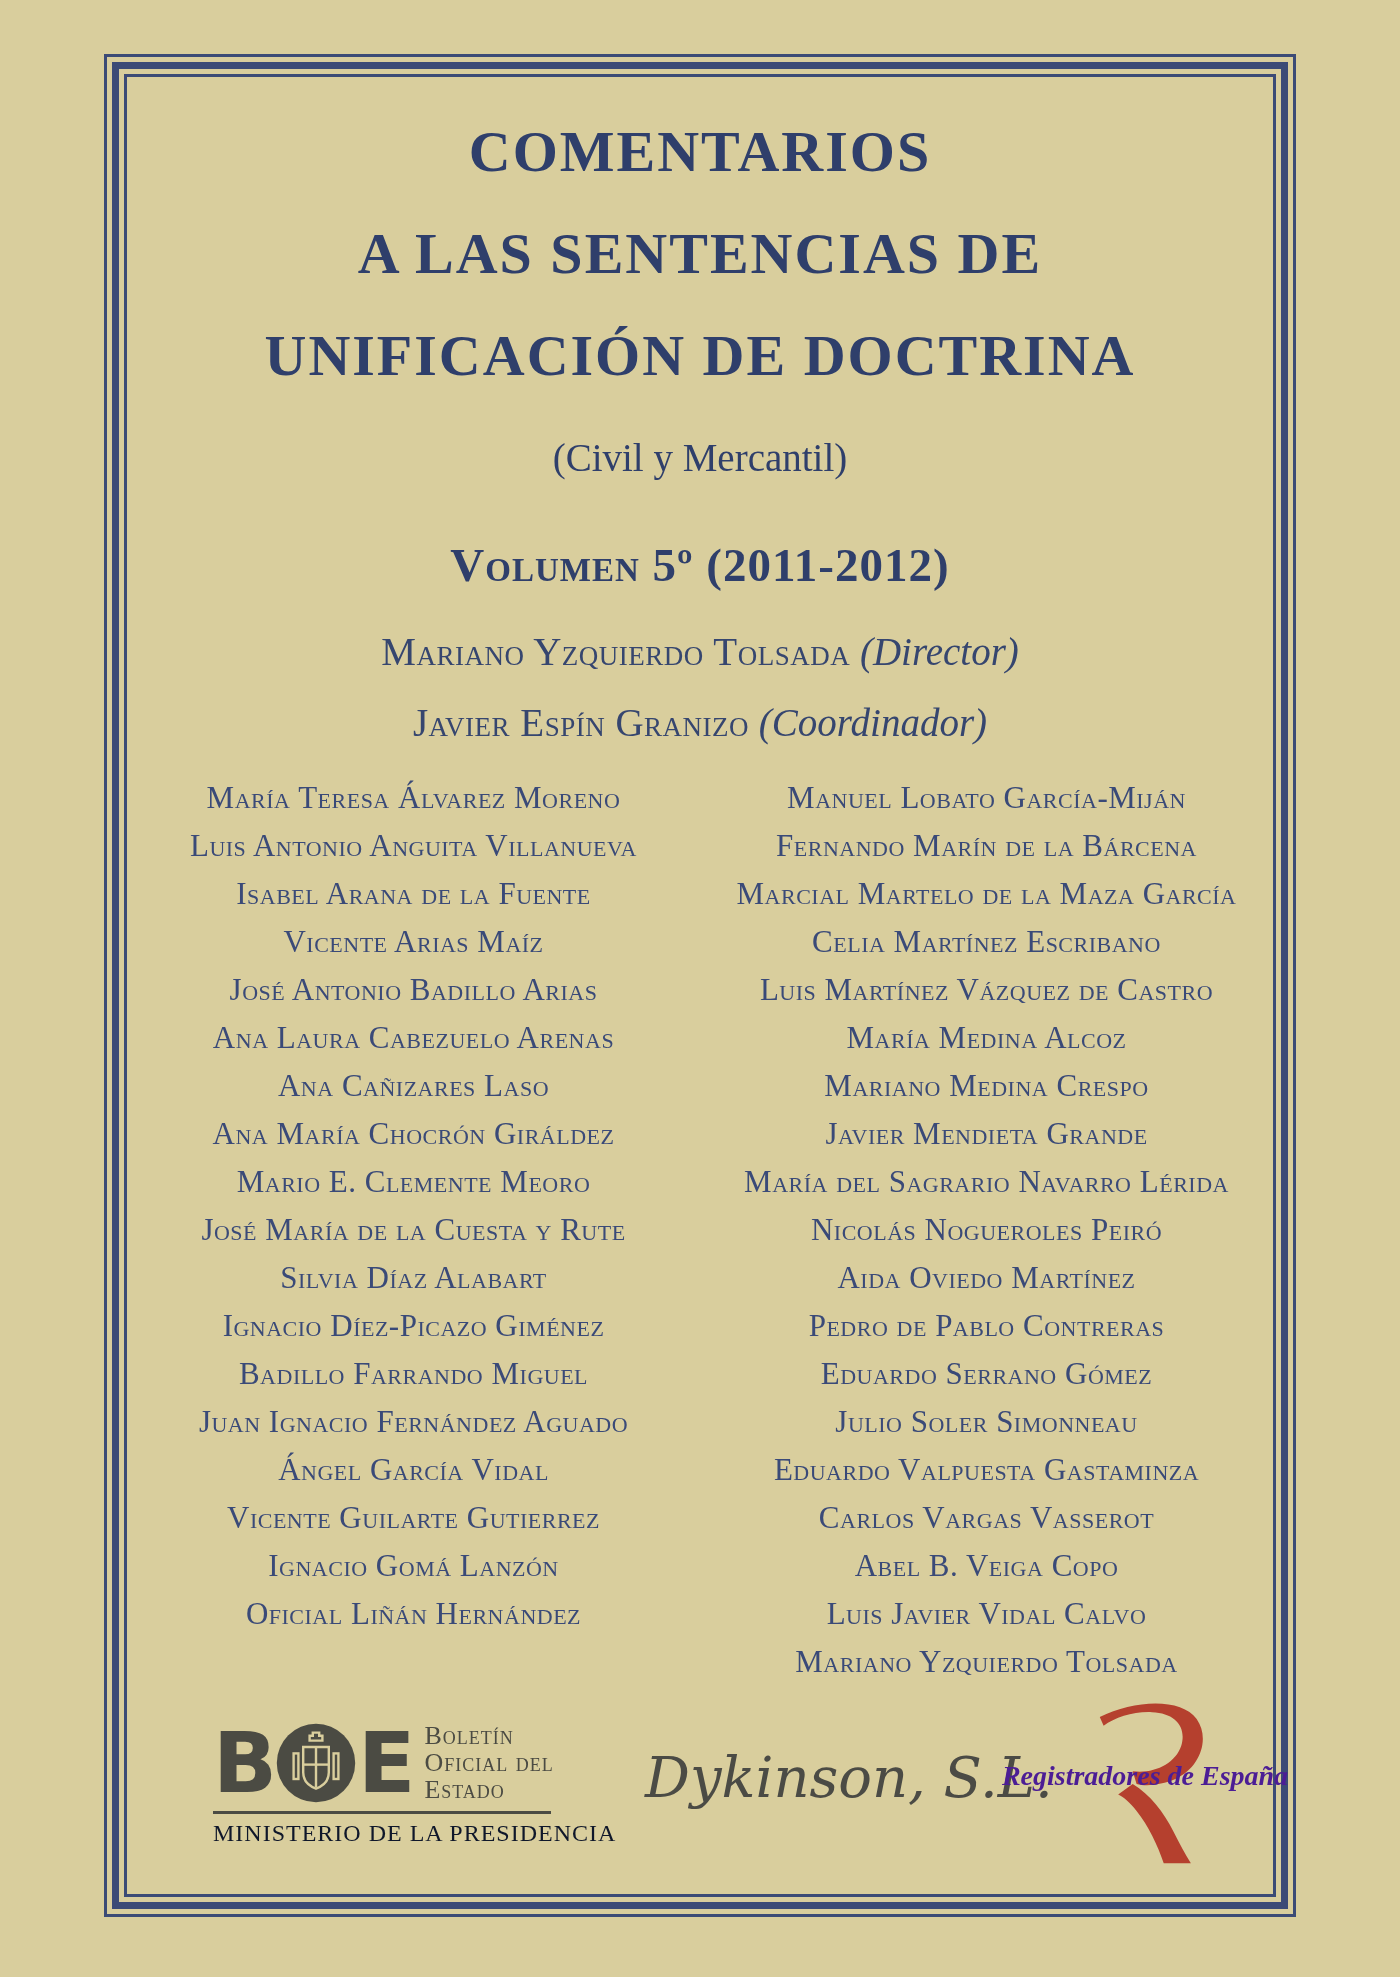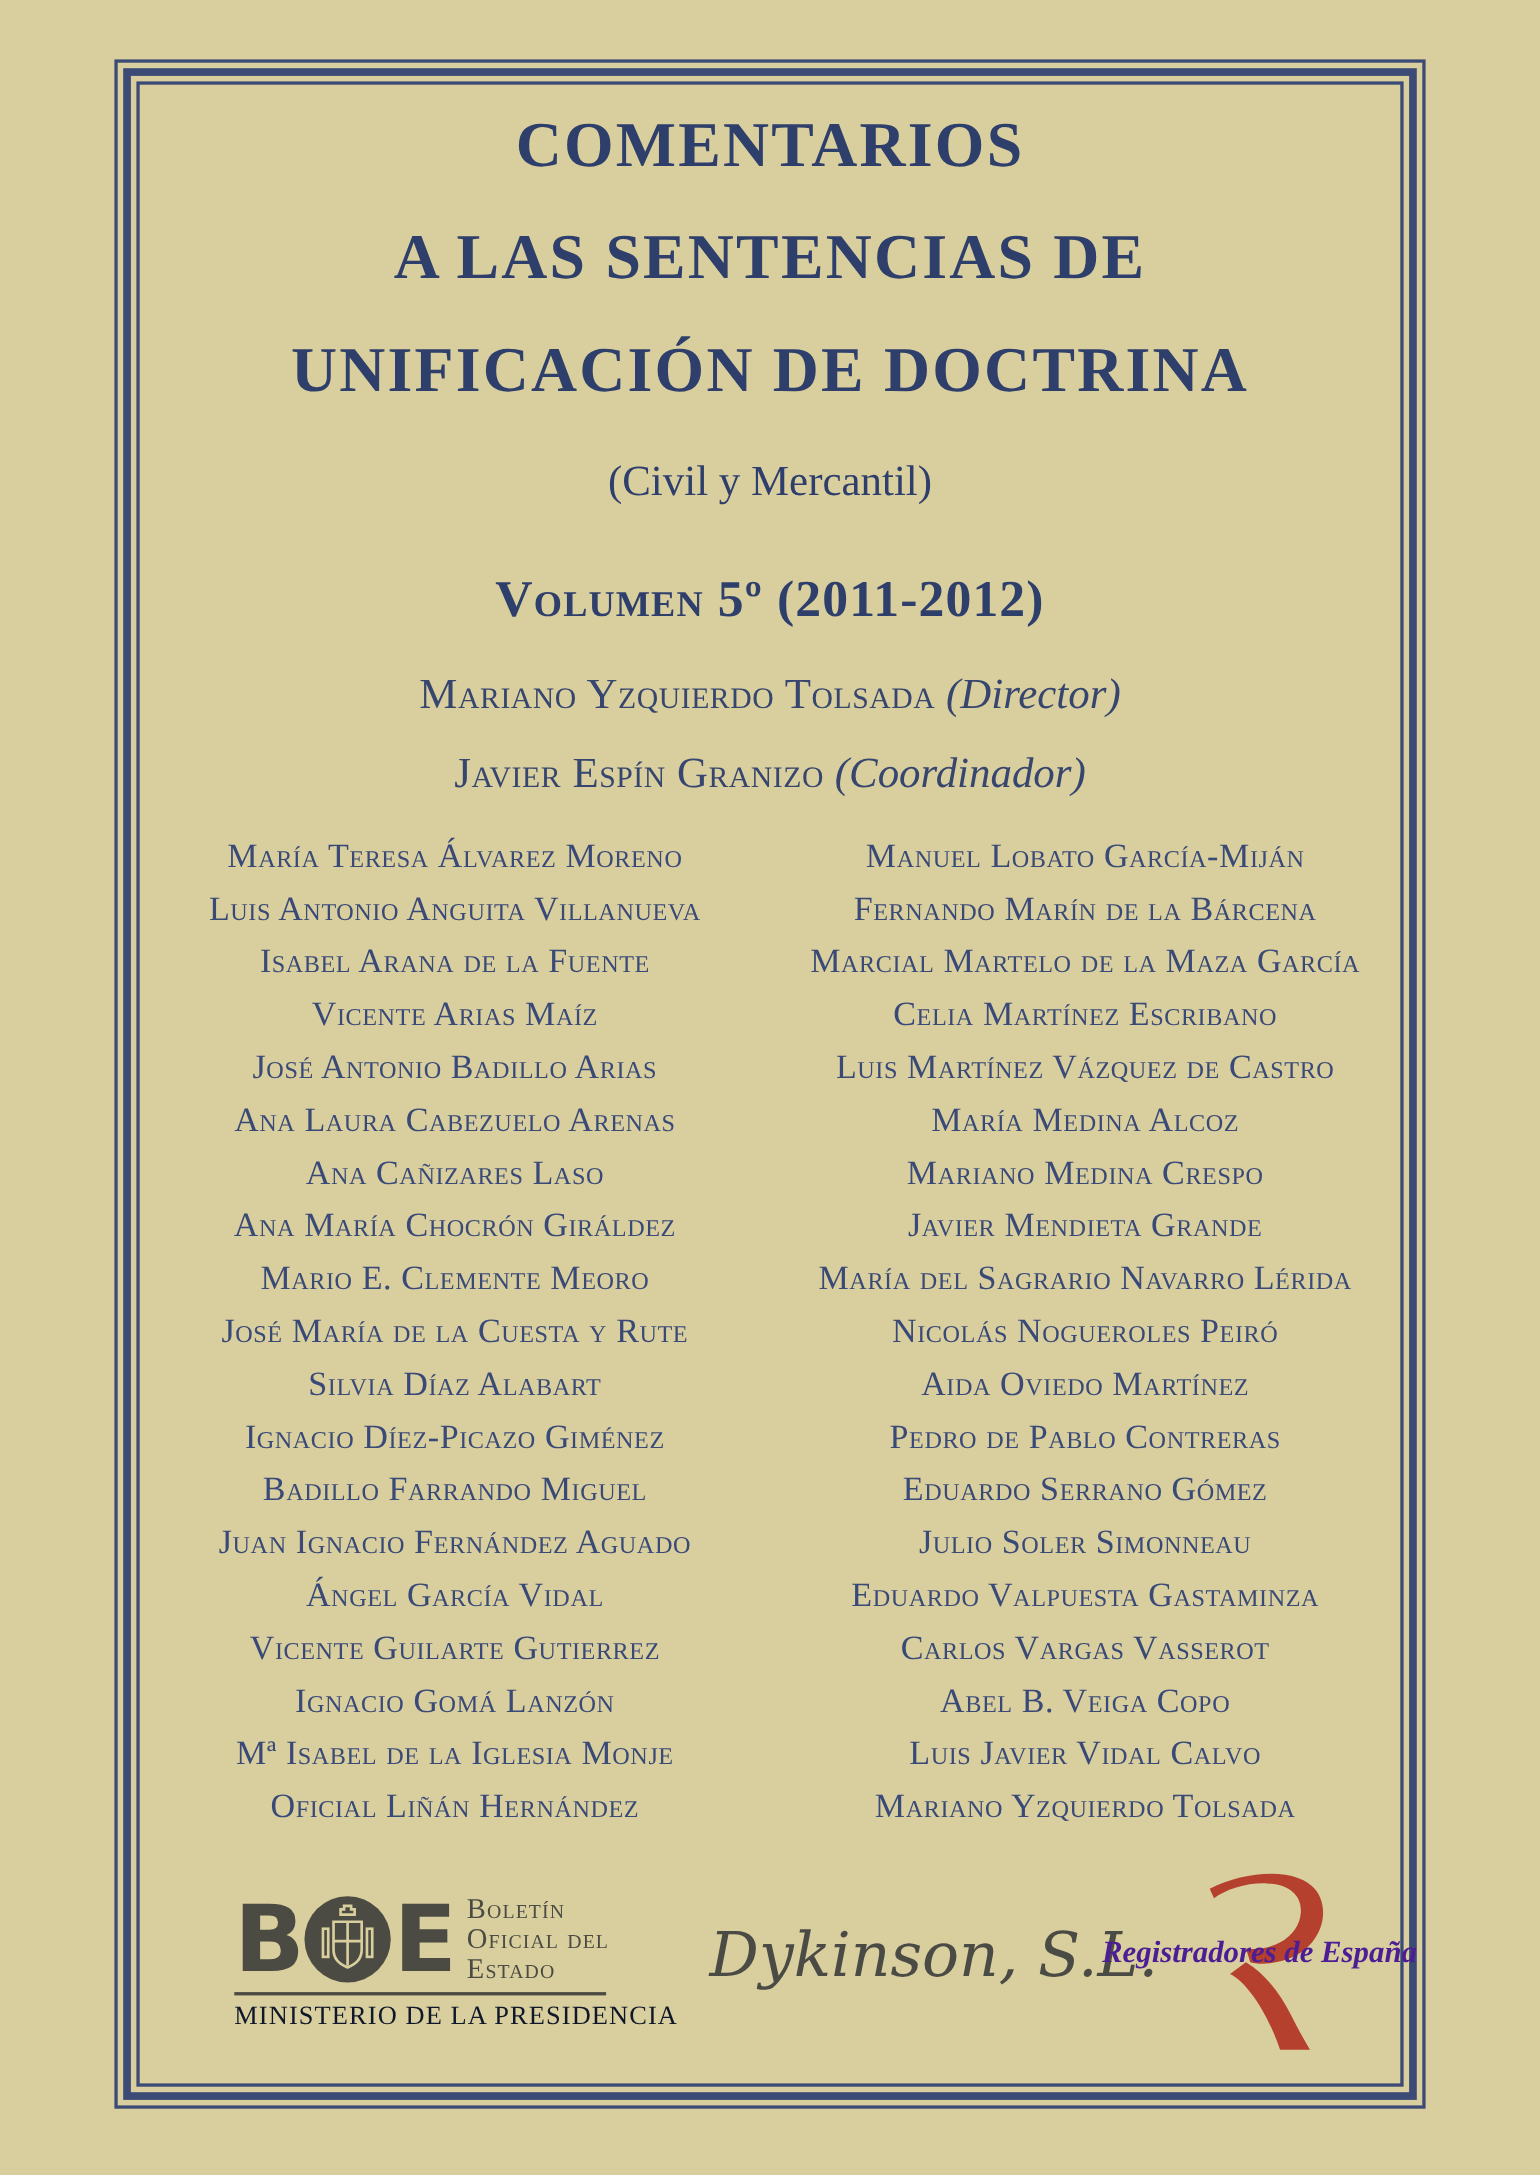--- a/index.html
+++ b/index.html
@@ -16,21 +16,21 @@
   .frame3{left:124px;top:74px;right:124px;bottom:80px;border:3px solid #3c4b76;}
 
   .content{
     position:absolute;left:127px;right:127px;top:77px;bottom:83px;
     text-align:center;color:#2f3f6b;
   }
   .title-line{
     font-size:58px;font-weight:bold;line-height:102px;letter-spacing:2px;
     color:#2f3f6b;
   }
-  .title-block{padding-top:4px;text-align:center;}
+  .title-block{padding-top:24px;text-align:center;}
   .subtitle{
     font-size:39px;font-weight:normal;line-height:70px;margin-top:16px;color:#2f3f6b;
   }
   .volume{
     font-size:47px;font-weight:bold;line-height:60px;margin-top:42px;
     font-variant:small-caps;color:#2f3f6b;letter-spacing:1px;
   }
   .credit-line{font-size:39px;line-height:54px;color:#36466f;}
   .credit-director{margin-top:30px;}
   .credit-coordinator{margin-top:17px;}
@@ -118,21 +118,20 @@
         <div class="author-name">Ana María Chocrón Giráldez</div>
         <div class="author-name">Mario E. Clemente Meoro</div>
         <div class="author-name">José María de la Cuesta y Rute</div>
         <div class="author-name">Silvia Díaz Alabart</div>
         <div class="author-name">Ignacio Díez-Picazo Giménez</div>
         <div class="author-name">Badillo Farrando Miguel</div>
         <div class="author-name">Juan Ignacio Fernández Aguado</div>
         <div class="author-name">Ángel García Vidal</div>
         <div class="author-name">Vicente Guilarte Gutierrez</div>
         <div class="author-name">Ignacio Gomá Lanzón</div>
-        <div class="author-name">Mª Isabel de la Iglesia Monje</div>
         <div class="author-name">Oficial Liñán Hernández</div>
       </div>
     <div class="col">
         <div class="author-name">Manuel Lobato García-Miján</div>
         <div class="author-name">Fernando Marín de la Bárcena</div>
         <div class="author-name">Marcial Martelo de la Maza García</div>
         <div class="author-name">Celia Martínez Escribano</div>
         <div class="author-name">Luis Martínez Vázquez de Castro</div>
         <div class="author-name">María Medina Alcoz</div>
         <div class="author-name">Mariano Medina Crespo</div>

